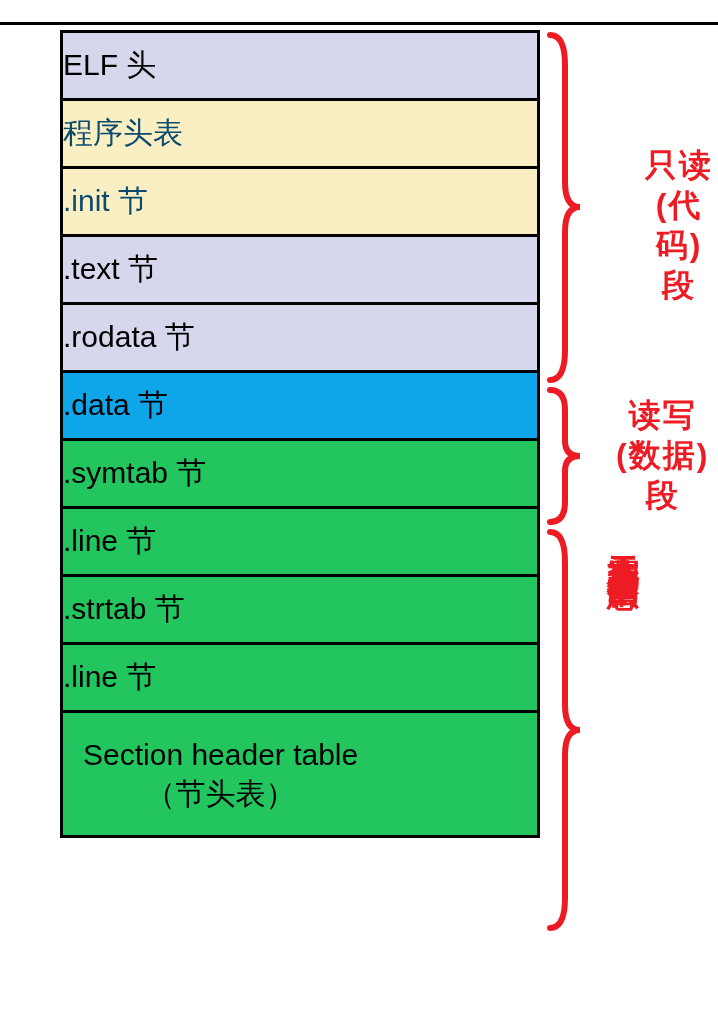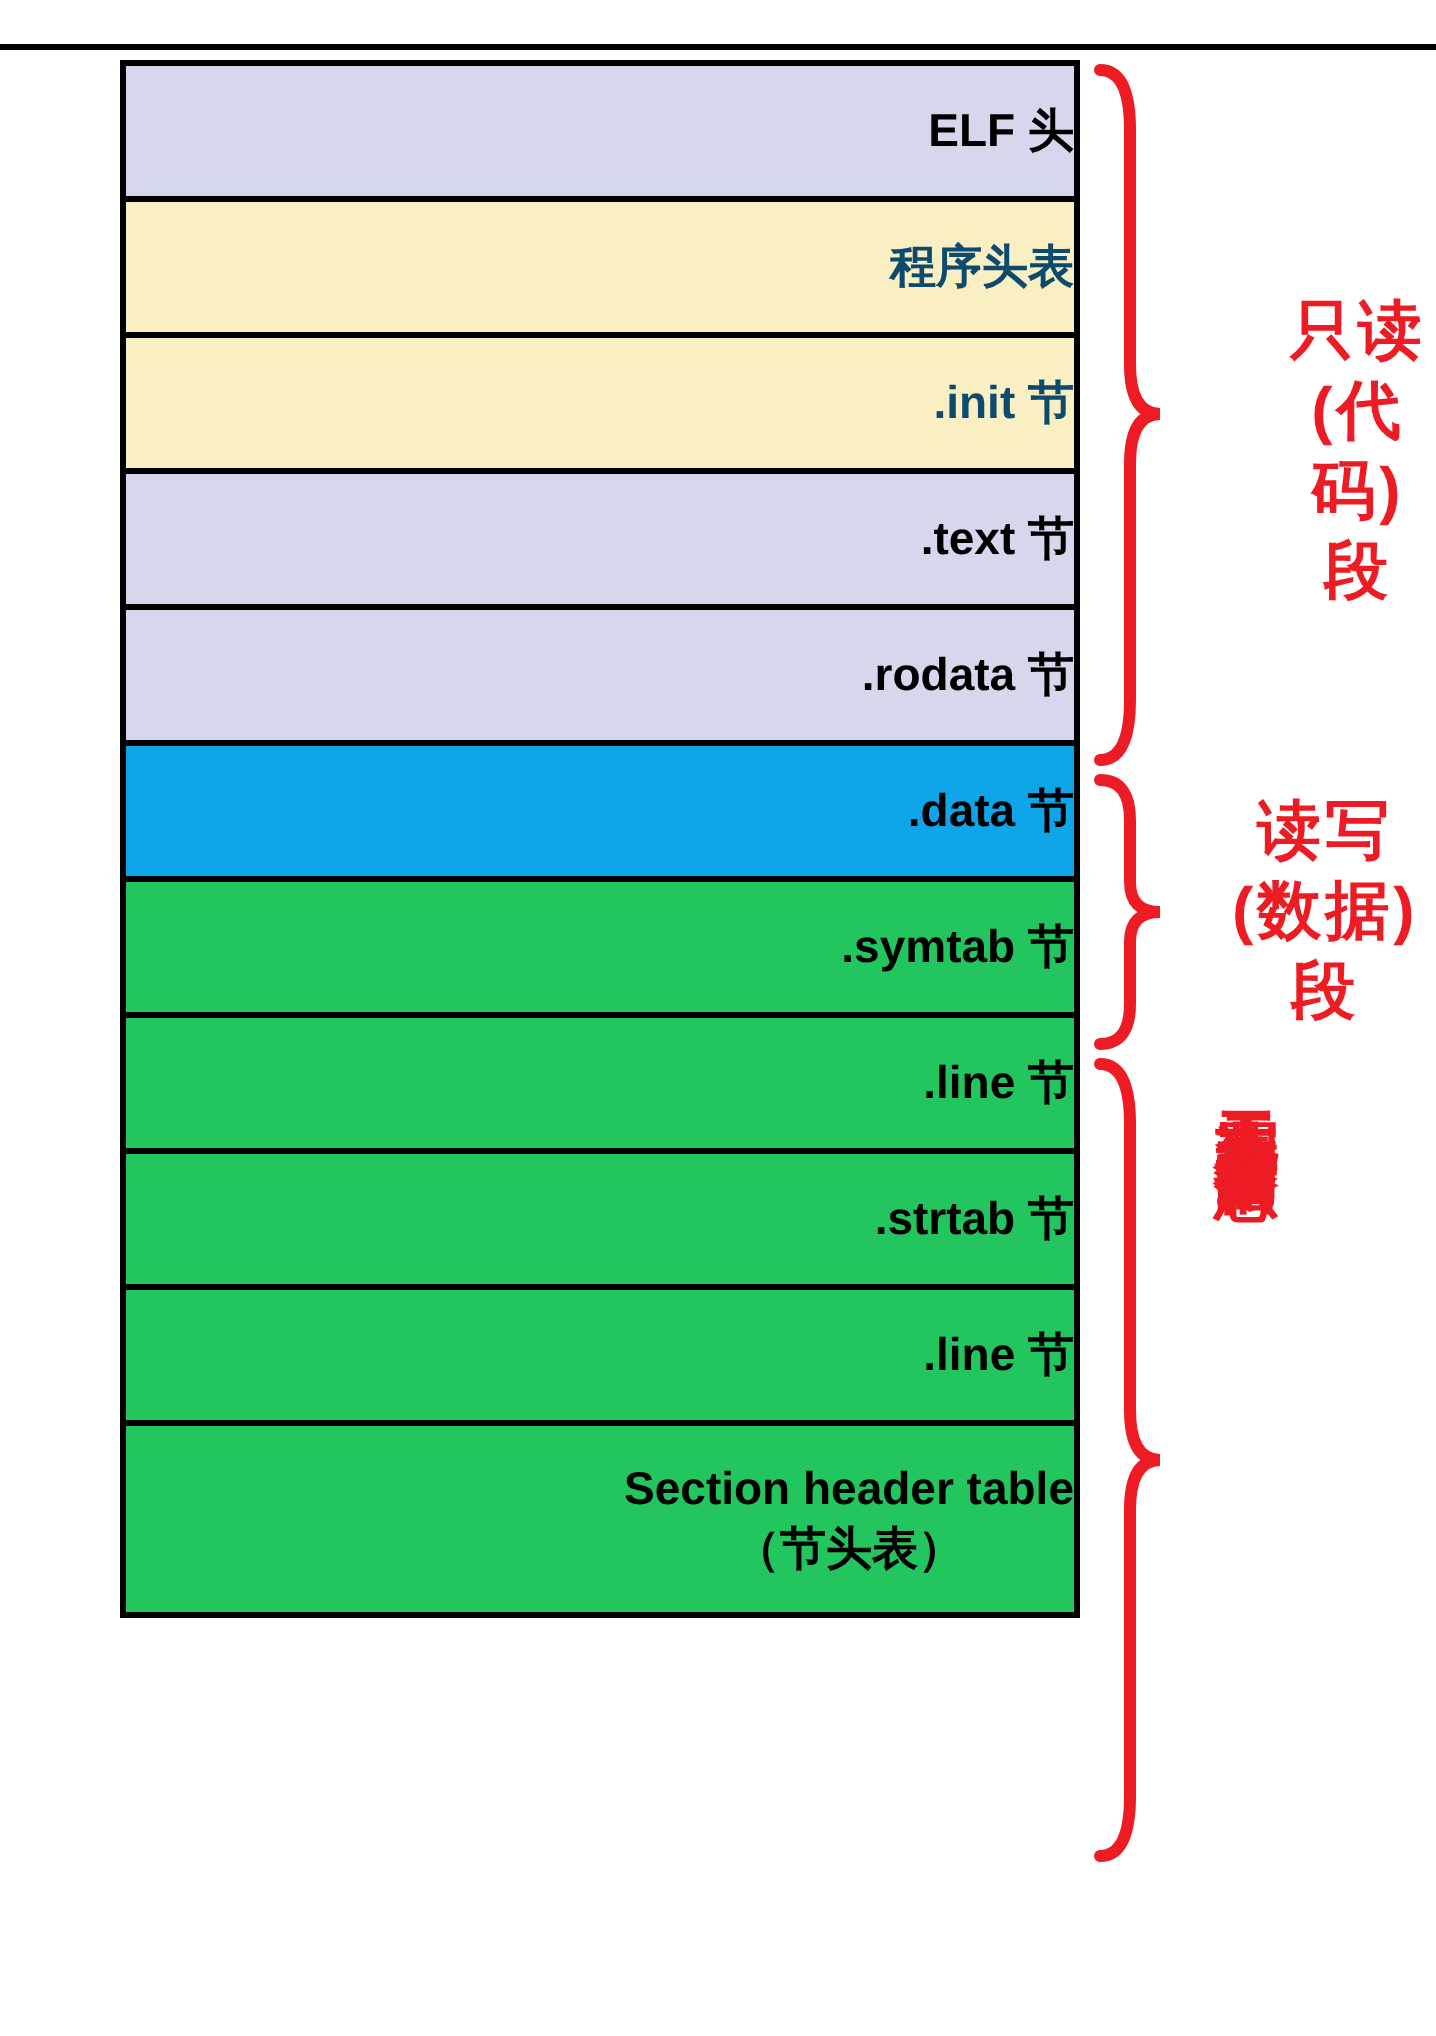--- a/index.html
+++ b/index.html
@@ -16,27 +16,27 @@
       margin-left: 60px;
     }
     .table {
       width: 480px;
       border: 3px solid #000;
     }
     .row {
       border-bottom: 3px solid #000;
       display: flex;
       align-items: center;
-      justify-content: flex-end;
-      font-weight: bold;
-      font-size: 23px;
+      justify-content: flex-start;
+      font-weight: normal;
+      font-size: 30px;
     }
     .row:last-child { border-bottom: none; }
     .h-normal { height: 68px; }
-    .h-tall { height: 93px; }
+    .h-tall { height: 122px; padding-left: 20px; }
     .c-purple { background: #d6d6ed; }
     .c-yellow { background: #f9efc2; color: #0c4a6e; }
     .c-orange { background: #0ea5e9; }
     .c-gray { background: #22c55e; }
     .multiline { text-align: center; line-height: 1.3; }
     
     .brace {
       position: absolute;
       color: #ed1c24;
     }

